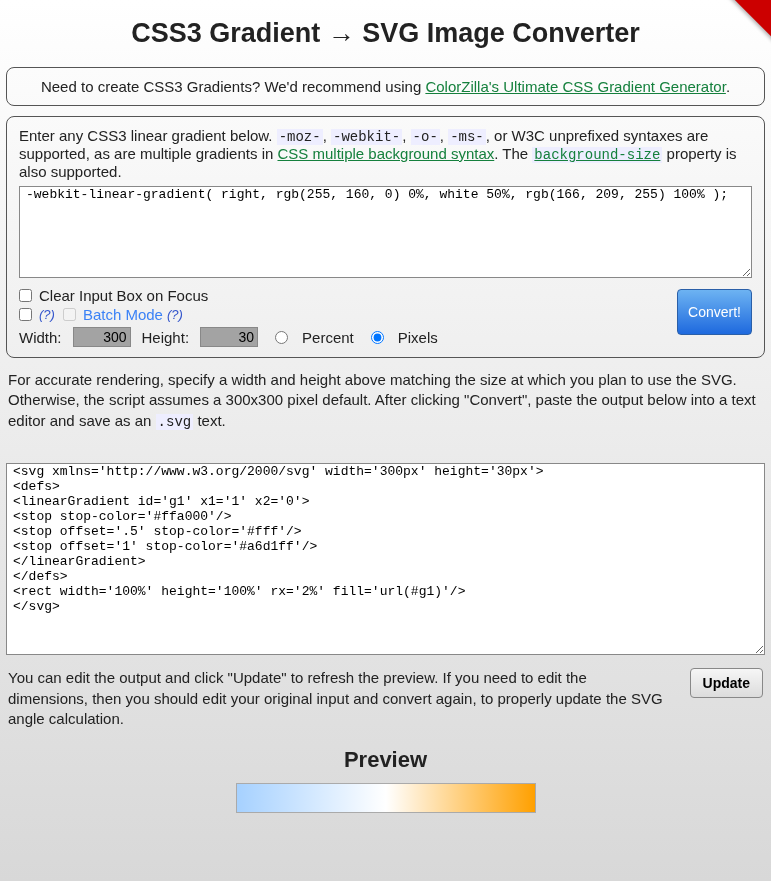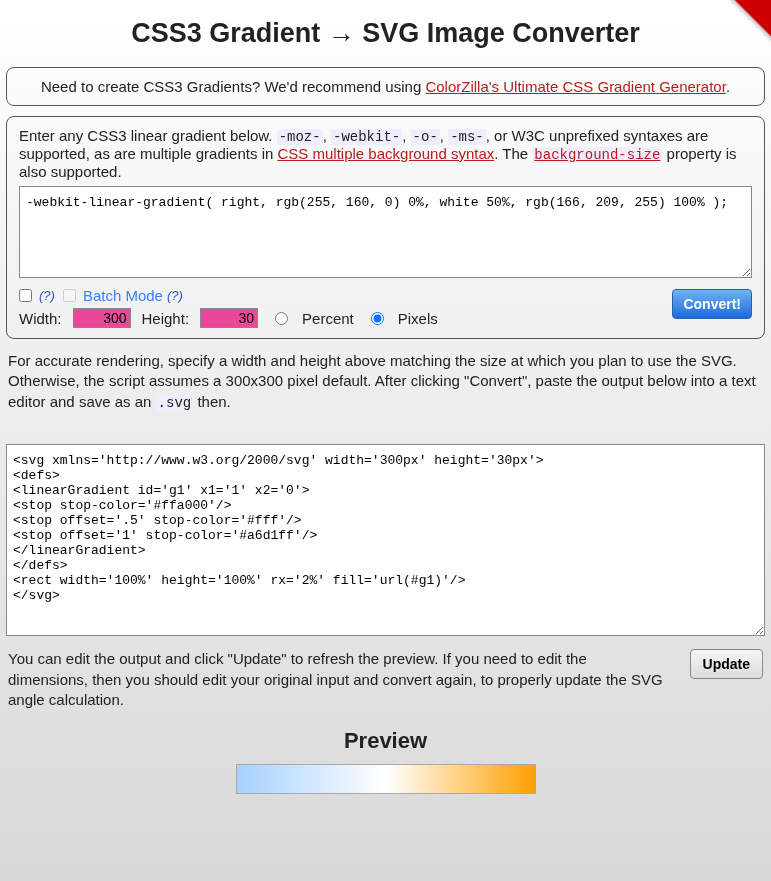--- a/index.html
+++ b/index.html
@@ -32,64 +32,64 @@
   font-weight: bold;
 }
 .panel {
   border: 1px solid #555;
   border-radius: 8px;
   padding: 10px 12px;
   margin: 10px 0;
   background: transparent;
 }
 .panel.info { text-align: center; }
-a { color: #b91c1c; text-decoration: underline; }
+a { color: #15803d; text-decoration: underline; }
 code.inline {
   font-family: "Courier New", monospace;
   background: #eef;
   padding: 0 2px;
   font-size: 14px;
 }
 textarea {
   width: 100%;
   font-family: "Courier New", monospace;
   font-size: 13px;
   border: 1px solid #888;
-  padding: 8px 6px;
+  padding: 0 6px;
   resize: both;
   background: #fff;
 }
 #input-ta { height: 92px; margin-top: 6px; }
 #output-ta { height: 192px; margin-top: 20px; }
 .options-row { margin-top: 6px; position: relative; }
 .opt-line { display: flex; align-items: center; gap: 4px; margin: 2px 0; flex-wrap: wrap; }
 .opt-line label { font-size: 15px; }
 .help { color: #3355cc; font-style: italic; font-size: 13px; cursor: help; }
 .disabled { color: #3b82f6; }
 .convert-btn {
   position: absolute;
   right: 0;
   top: 2px;
   background: linear-gradient(to bottom, #6db3f2 0%, #1e69de 100%);
   color: #fff;
-  font-weight: bold;
+  font-weight: normal;
   border: 1px solid #2a5fa8;
   border-radius: 4px;
-  padding: 6px 10px;
+  padding: 14px 10px;
   font-size: 14px;
   cursor: pointer;
 }
 .dim-row { margin-top: 4px; display: flex; align-items: center; gap: 11px; }
 .dim-row input[type=text] {
   width: 58px;
   text-align: right;
   border: 1px solid #888;
   font-size: 14px;
   padding: 1px 3px;
-  background: #ec4899;
+  background: #a3a3a3;
 }
 .para { margin: 12px 2px; line-height: 1.35; }
 .update-row { display: flex; gap: 24px; margin: 10px 2px; align-items: flex-start; }
 .update-row .text { flex: 1; line-height: 1.35; }
 .update-btn {
   background: linear-gradient(to bottom, #f6f6f6, #dcdcdc);
   border: 1px solid #888;
   border-radius: 4px;
   padding: 6px 12px;
   font-size: 14px;
@@ -126,40 +126,44 @@
 <div class="panel">
   <div>
     <span>Enter any CSS3 linear gradient below. </span><code class="inline">-moz-</code><span>, </span><code class="inline">-webkit-</code><span>, </span><code class="inline">-o-</code><span>, </span><code class="inline">-ms-</code><span>, or W3C unprefixed syntaxes are supported, as are multiple gradients in </span><a href="#">CSS multiple background syntax</a><span>. The </span><a href="#"><code class="inline">background-size</code></a><span> property is also supported.</span>
   </div>
   <textarea id="input-ta" style="">-webkit-linear-gradient( right, rgb(255, 160, 0) 0%, white 50%, rgb(166, 209, 255) 100% );</textarea>
 
   <div class="options-row">
     <button class="convert-btn">Convert!</button>
     <div class="opt-line">
       <input type="checkbox" style="">
+      <label>Clear Input Box on Focus</label>
+    </div>
+    <div class="opt-line">
+      <input type="checkbox" style="">
       <span class="help">(?)</span>
       <input type="checkbox" disabled="" style="margin-left: 4px;">
       <label class="disabled">Batch Mode</label>
       <span class="help">(?)</span>
     </div>
     <div class="dim-row">
       <span>Width:</span>
       <input type="text" value="300" style="">
       <span>Height:</span>
       <input type="text" value="30" style="">
       <input type="radio" name="unit" style="margin-left: 6px;">
       <label>Percent</label>
       <input type="radio" name="unit" checked="" style="margin-left: 6px;">
       <label>Pixels</label>
     </div>
   </div>
 </div>
 
 <div class="para">
-  <span>For accurate rendering, specify a width and height above matching the size at which you plan to use the SVG. Otherwise, the script assumes a 300x300 pixel default. After clicking "Convert", paste the output below into a text editor and save as an </span><code class="inline">.svg</code><span> then.</span>
+  <span>For accurate rendering, specify a width and height above matching the size at which you plan to use the SVG. Otherwise, the script assumes a 300x300 pixel default. After clicking "Convert", paste the output below into a text editor and save as an </span><code class="inline">.svg</code><span> text.</span>
 </div>
 
 <textarea id="output-ta" style="">&lt;svg xmlns='http://www.w3.org/2000/svg' width='300px' height='30px'&gt;
 &lt;defs&gt;
 &lt;linearGradient id='g1' x1='1' x2='0'&gt;
 &lt;stop stop-color='#ffa000'/&gt;
 &lt;stop offset='.5' stop-color='#fff'/&gt;
 &lt;stop offset='1' stop-color='#a6d1ff'/&gt;
 &lt;/linearGradient&gt;
 &lt;/defs&gt;

